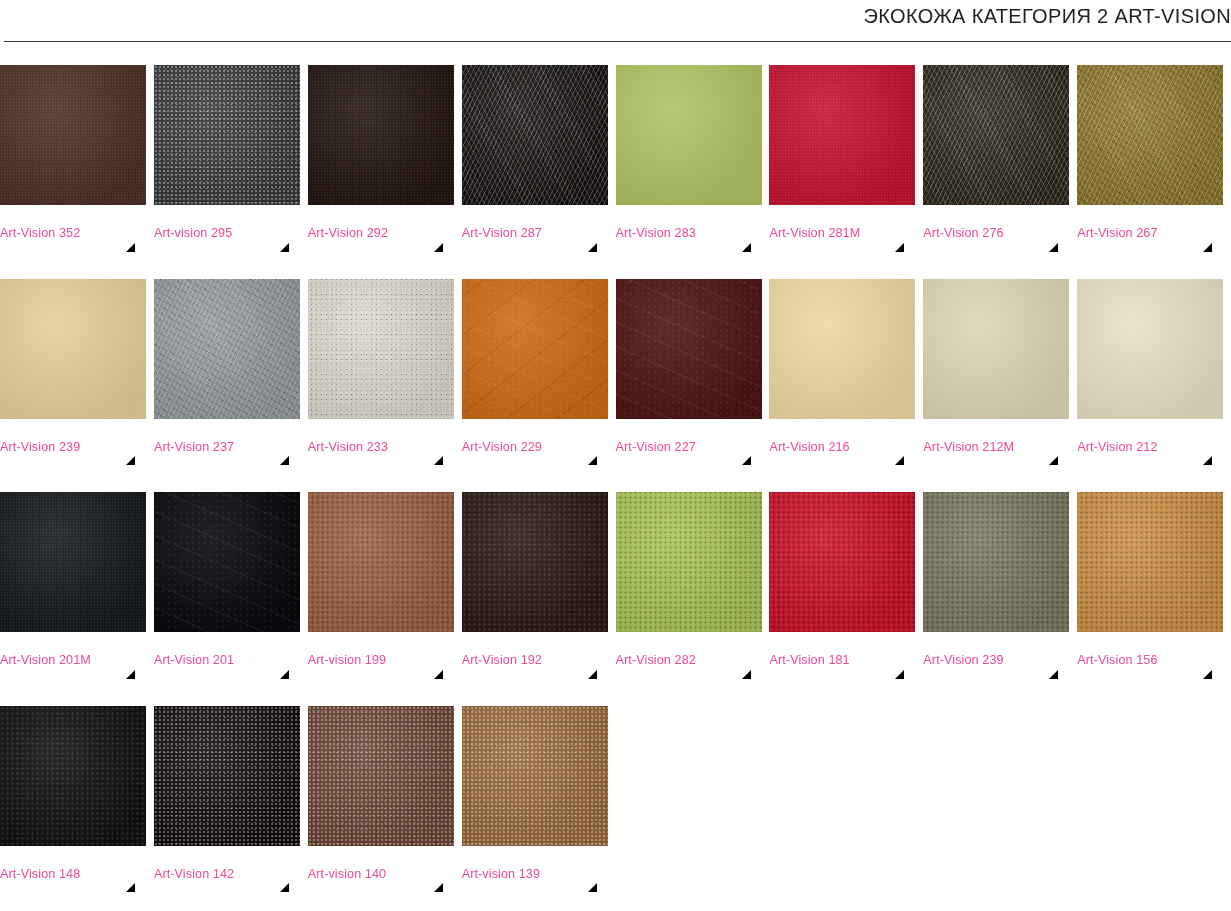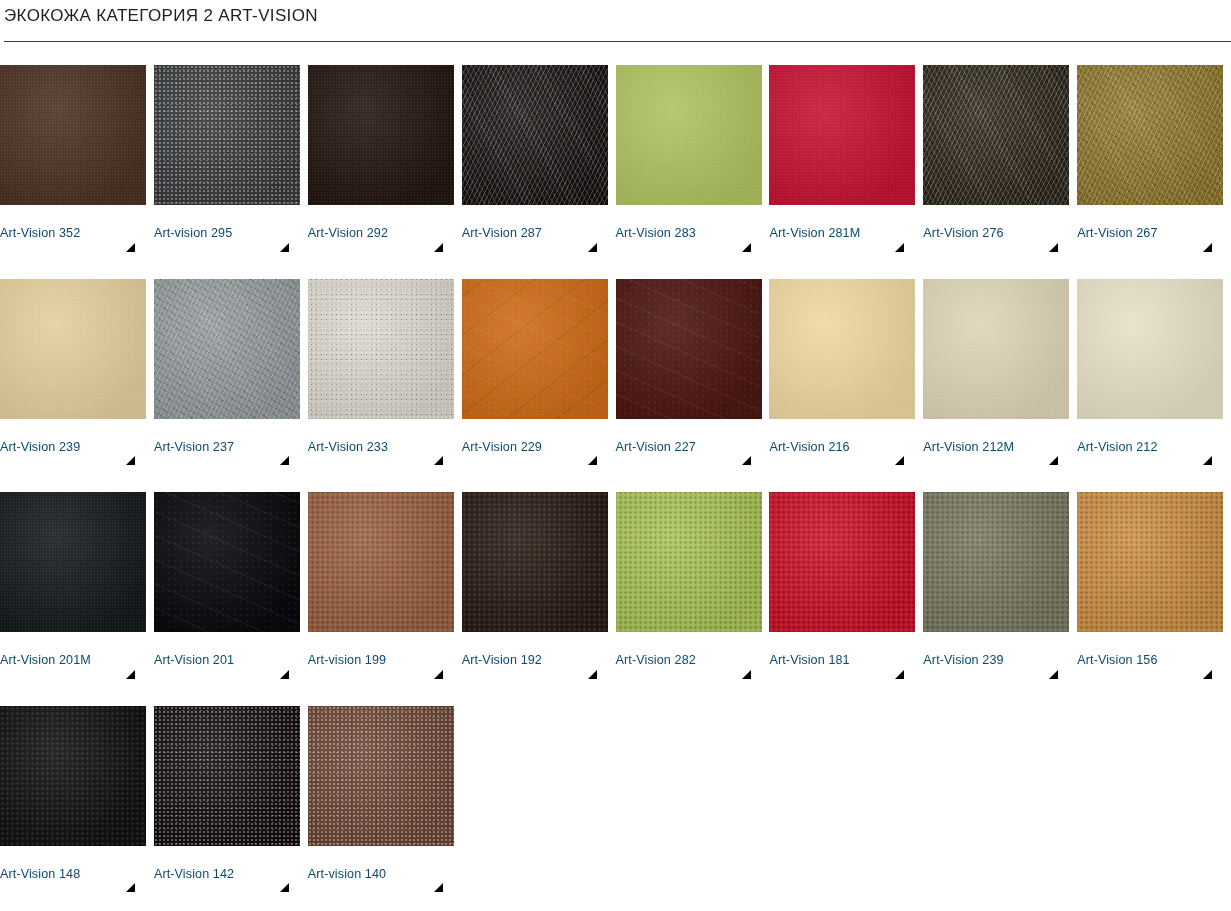--- a/index.html
+++ b/index.html
@@ -15,27 +15,28 @@
     font-family: "Liberation Sans", sans-serif;
     color: #231f20;
     overflow: hidden;
   }
 
   
   #page-header {
     padding: 7px 0 0 4px;
   }
   #catalog-title {
-    font-size: 17px;
+    font-size: 20px;
     letter-spacing: 0.35px;
     font-weight: 400;
     color: #231f20;
     margin: 0;
     line-height: 18px;
     white-space: nowrap;
+    text-align: right;
   }
   #title-rule {
     margin: 16px 0 0 0;
     border: 0;
     border-top: 1px solid #3c3c3c;
     width: 1231px;
   }
 
   
   #swatch-grid {
@@ -103,21 +104,21 @@
     position: absolute;
     inset: 0;
     background: radial-gradient(ellipse at 38% 32%, rgba(255,255,255,0.10), rgba(0,0,0,0.10) 78%);
     pointer-events: none;
   }
 
   .swatch-label {
     margin-top: 21px;
     font-size: 12.6px;
     line-height: 14px;
-    color: #0c4a6e;
+    color: #ec4899;
     white-space: nowrap;
     letter-spacing: 0.1px;
   }
   .corner-marker {
     position: absolute;
     left: 126px;
     bottom: 4px;
     width: 0;
     height: 0;
     border-left: 9px solid transparent;
@@ -342,13 +343,21 @@
       <div class="corner-marker"></div>
     </div>
     <div class="swatch-cell">
       <div class="swatch-chip" style="background-color: rgb(106, 68, 51);">
         <div class="grain speckle"></div>
         <div class="sheen"></div>
       </div>
       <div class="swatch-label">Art-vision 140</div>
       <div class="corner-marker"></div>
     </div>
+    <div class="swatch-cell">
+      <div class="swatch-chip" style="background-color: rgb(151, 102, 58);">
+        <div class="grain speckle"></div>
+        <div class="sheen"></div>
+      </div>
+      <div class="swatch-label">Art-vision 139</div>
+      <div class="corner-marker"></div>
+    </div>
   </main>
 
 </body></html>

